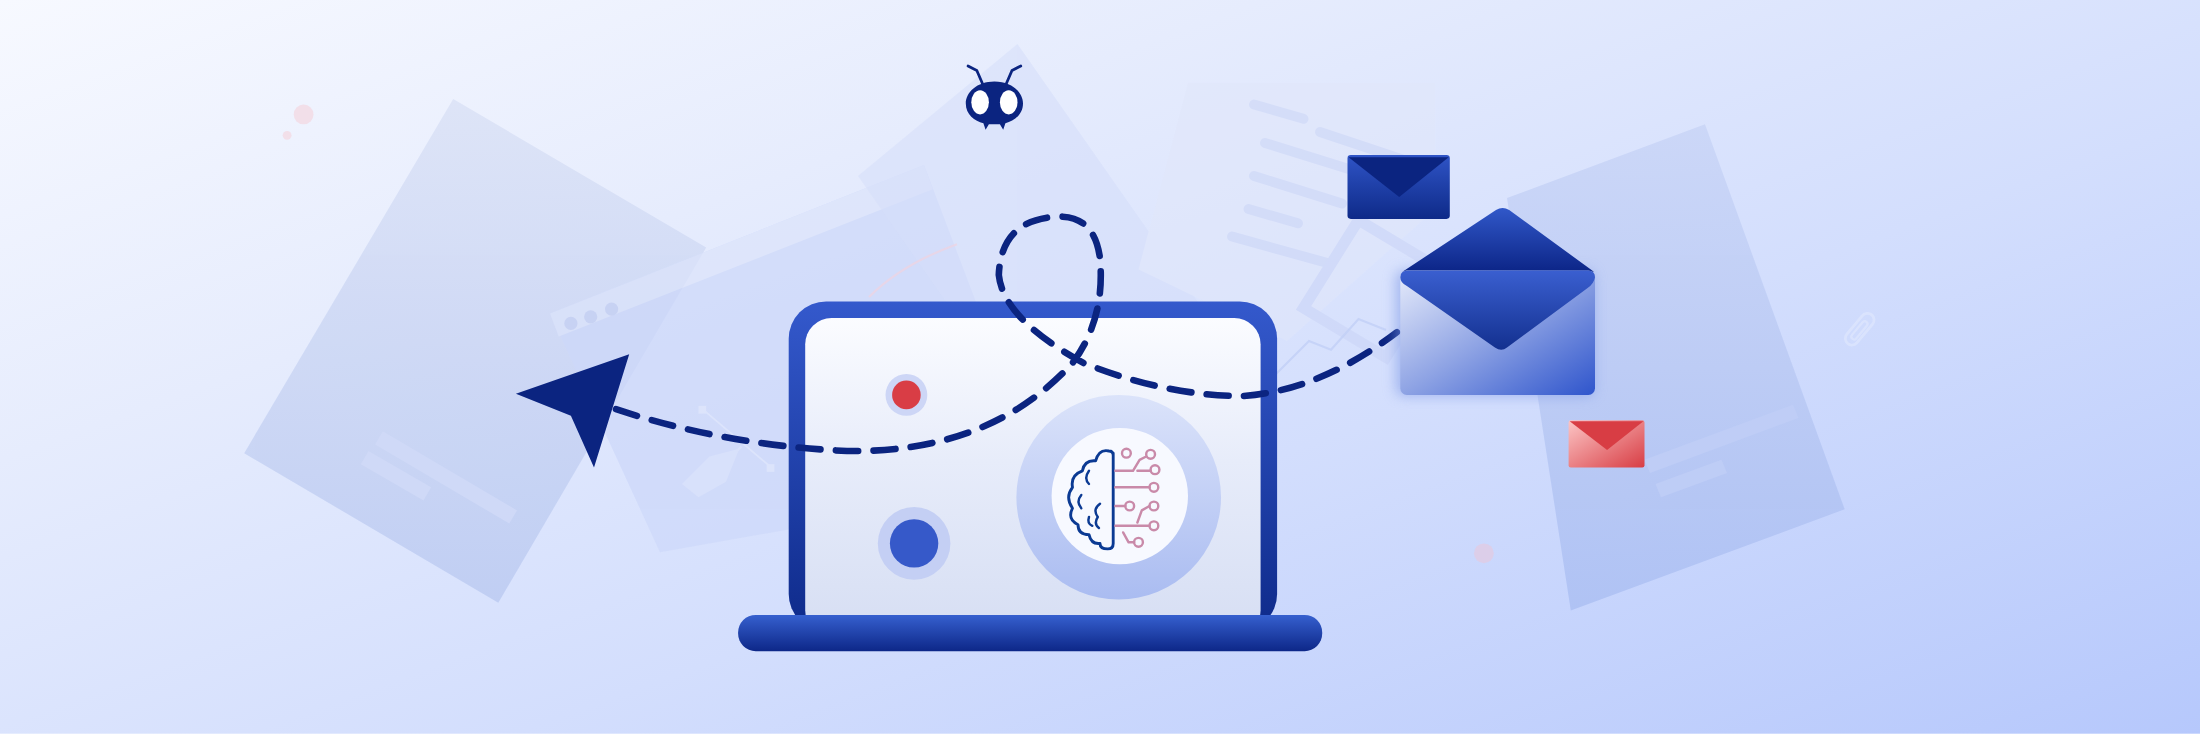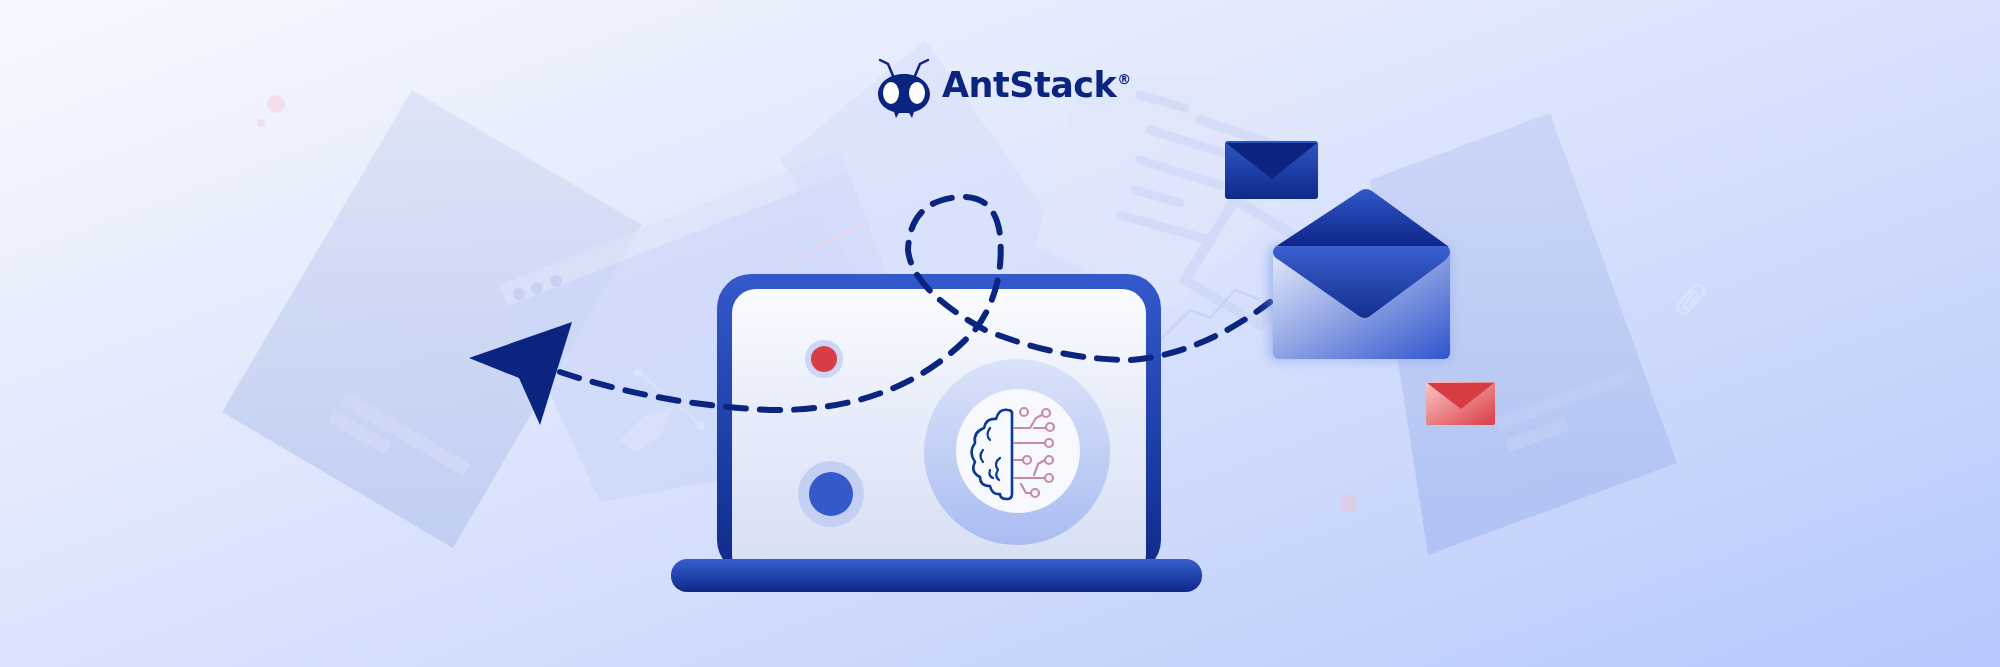--- a/index.html
+++ b/index.html
@@ -200,14 +200,13 @@
 </svg>
 
 <div class="logo">
   <svg width="56" height="70" viewBox="0 0 56 70" xmlns="http://www.w3.org/2000/svg">
     <path d="M 18,28 L 12,14 L 4,10" stroke="#0b2480" stroke-width="2.5" fill="none" stroke-linecap="round"></path>
     <path d="M 38,28 L 44,14 L 52,10" stroke="#0b2480" stroke-width="2.5" fill="none" stroke-linecap="round"></path>
     <path d="M 28,24 C 44,24 54,34 54,44 C 54,54 46,60 38,62 L 36,68 L 33,63 L 23,63 L 20,68 L 18,62 C 10,60 2,54 2,44 C 2,34 12,24 28,24 Z" fill="#0b2480"></path>
     <ellipse cx="15" cy="43" rx="8" ry="11" fill="#ffffff"></ellipse>
     <ellipse cx="41" cy="43" rx="8" ry="11" fill="#ffffff"></ellipse>
   </svg>
-  <span class="logo-text"><span>AntStack</span><span class="logo-reg">®</span></span>
 </div>
 
 </body></html>

